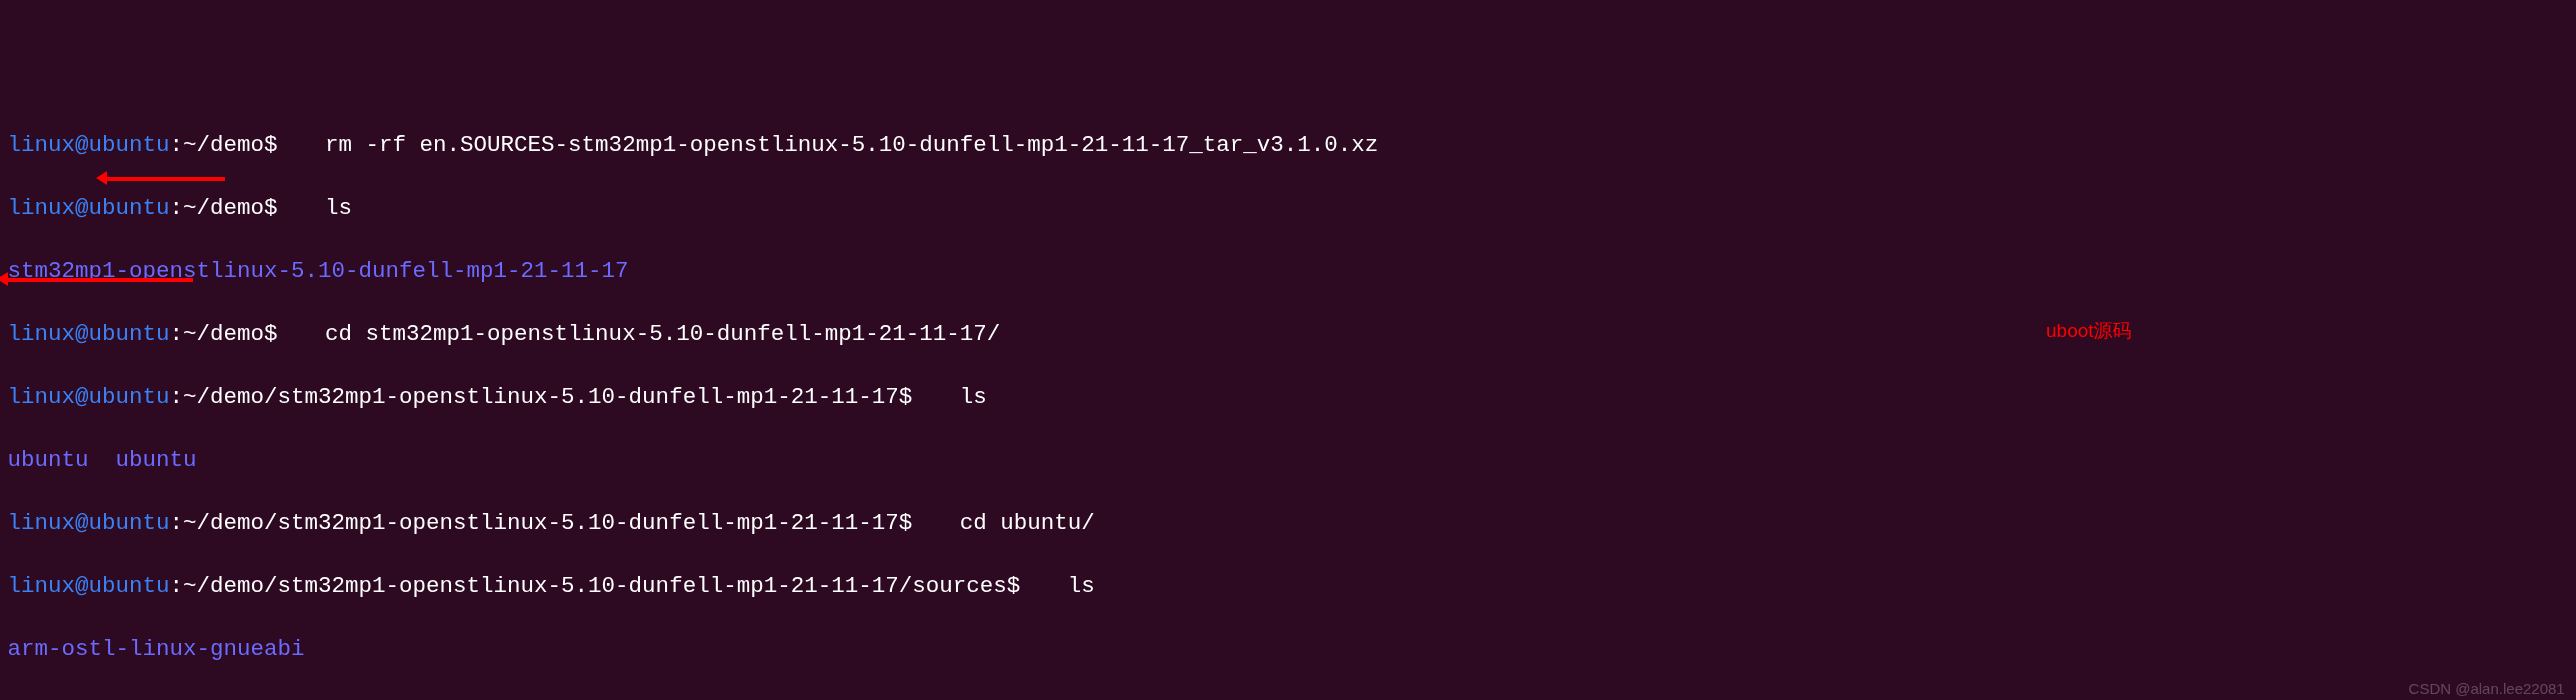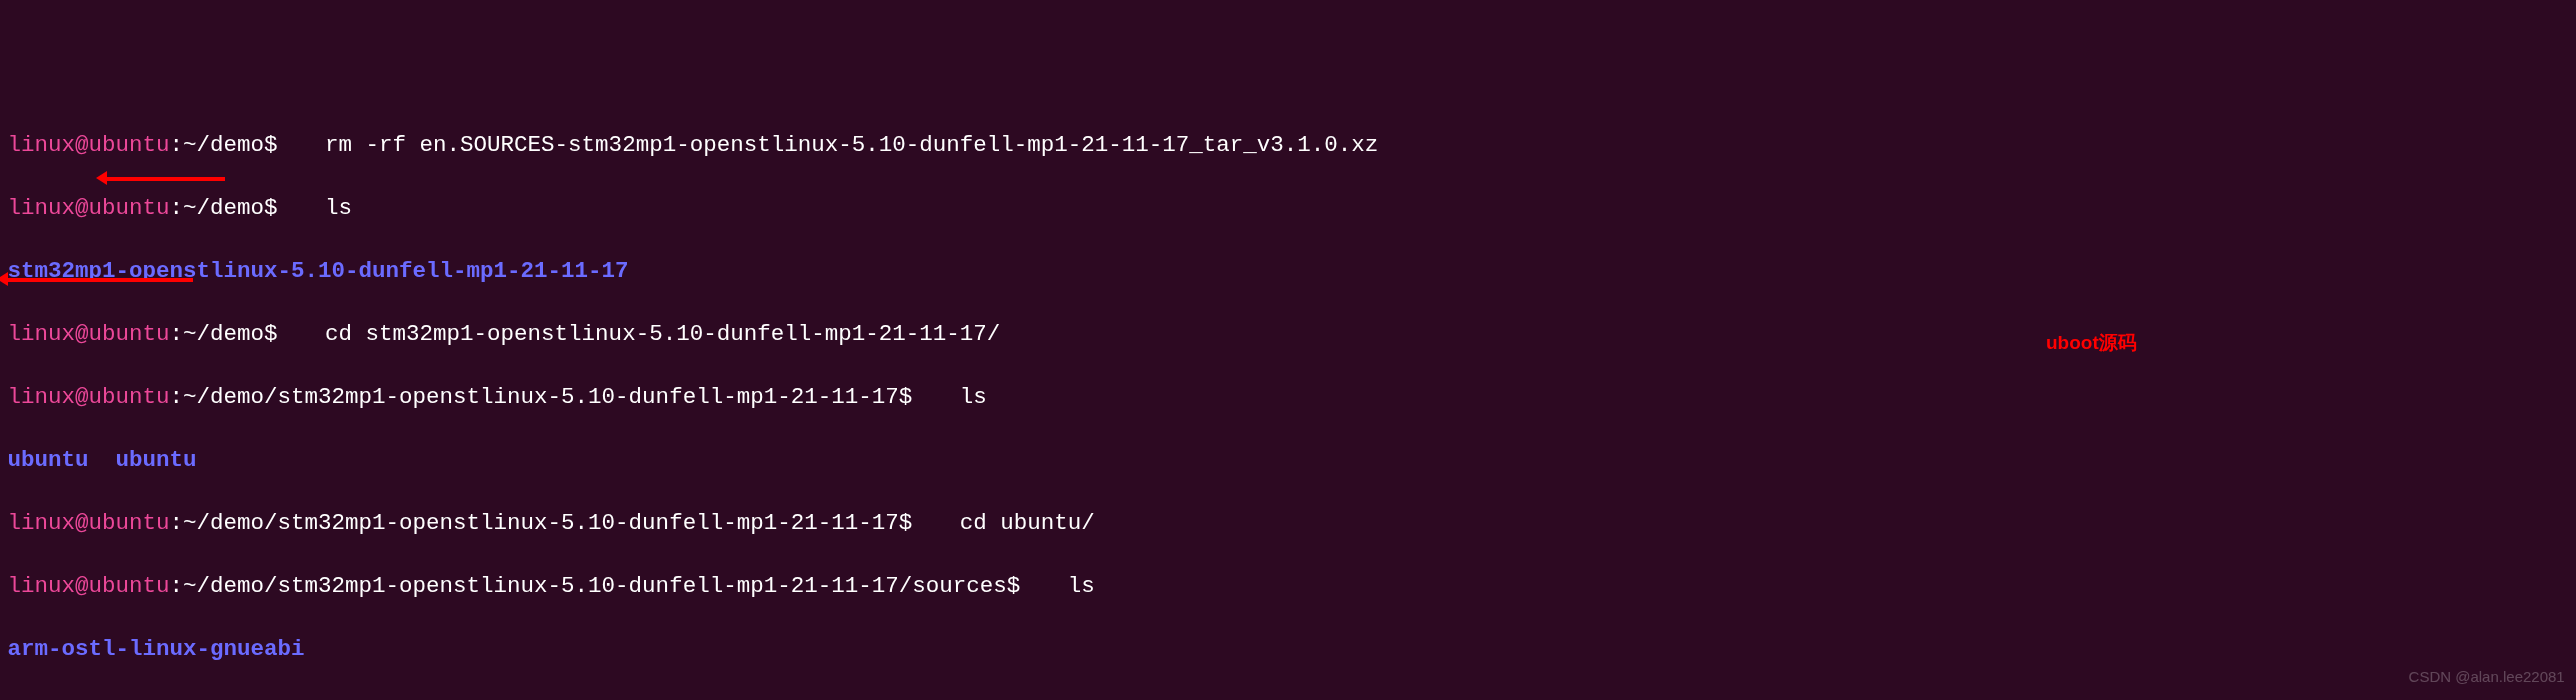--- a/index.html
+++ b/index.html
@@ -18,40 +18,40 @@
       overflow: hidden;
       width: 2576px;
       height: 700px;
       position: relative;
     }
     .line {
       display: block;
       white-space: pre;
     }
     .prompt-user {
-      color: #ec4899;
+      color: #3b82f6;
       font-family: Liberation Mono, monospace;
     }
     .prompt-path {
       color: #ffffff;
       text-align: center;
     }
     .prompt-sep {
       color: #ffffff;
     }
     .prompt-dollar {
       color: #ffffff;
     }
     .cmd {
       color: #ffffff;
       margin-left: 34px;
     }
     .dir-blue {
       color: #6b6bff;
-      font-weight: bold;
+      font-weight: normal;
       text-align: right;
     }
     .annotation-red {
       color: #ff0000;
       font-family: sans-serif;
       font-size: 19px;
       position: absolute;
     }
     .arrow-red {
       position: absolute;
@@ -64,21 +64,21 @@
       position: absolute;
       left: -7.5px;
       top: -5.6px;
       border-right: 11.3px solid #ff0000;
       border-top: 7.5px solid transparent;
       border-bottom: 7.5px solid transparent;
     }
     .watermark {
       position: absolute;
       right: 11.3px;
-      bottom: 13px;
+      bottom: 1px;
       color: rgba(255,255,255,0.25);
       font-size: 15px;
       font-family: sans-serif;
     }
   </style>
 </head>
 <body>
 
 
 
@@ -93,19 +93,19 @@
 <span class="line"><span class="dir-blue">arm-ostl-linux-gnueabi</span></span>
 <span class="line"></span>
 
 
 
 
 
 <div class="arrow-red" style="top:177px; left:103px;"></div>
 <div class="arrow-red" style="top:278px; left:4.7px; width:188px;"></div>
 
-<div class="annotation-red" style="top:330px; left:2046px;font-weight:bold;">uboot源码</div>
+<div class="annotation-red" style="top:318px; left:2046px;">uboot源码</div>
 
 <div class="watermark">CSDN @alan.lee22081</div>
 
 
 
 
 
 </body></html>

